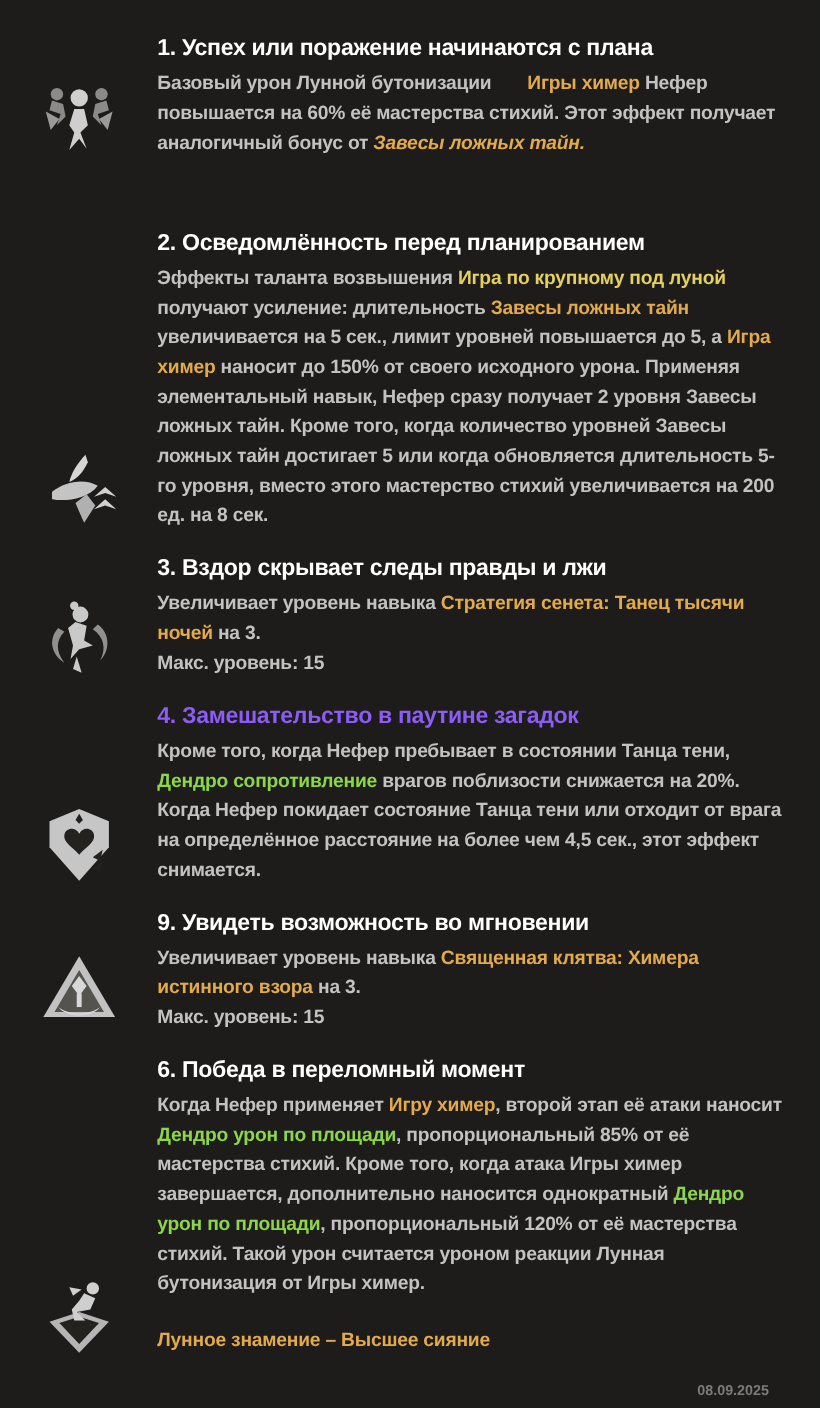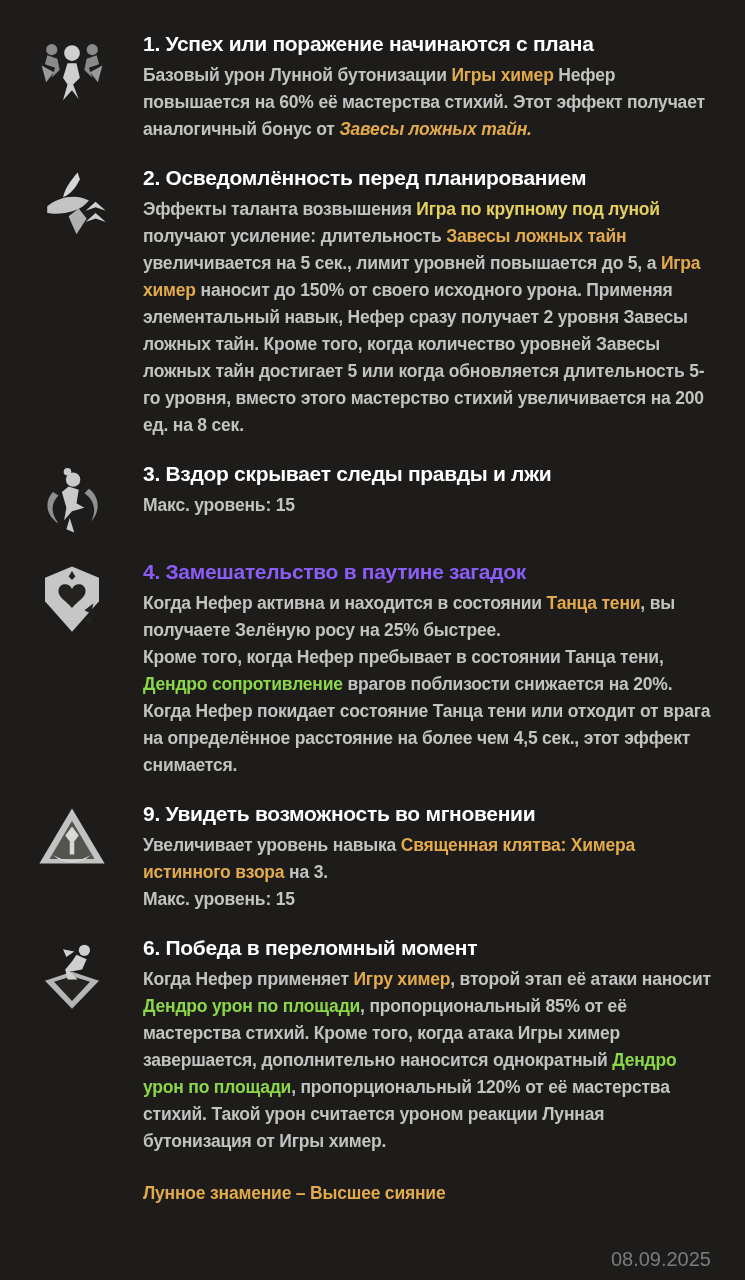--- a/index.html
+++ b/index.html
@@ -4,21 +4,21 @@
 <style>
   html, body { margin: 0; padding: 0; }
   body {
     width: 745px; height: 1280px;
     background: #1d1c1a;
     font-family: "Liberation Sans", sans-serif;
     overflow: hidden;
     position: relative;
   }
   .page { box-sizing: border-box; width: 745px; height: 1280px; padding: 30px 34px 0 0; overflow: hidden; }
-  .constellation { display: flex; margin-bottom: 21px; }
+  .constellation { display: flex; margin-bottom: 21px; align-items: flex-end; }
   .icon-col { flex: 0 0 143px; width: 143px; display: flex; justify-content: center; align-items: flex-start; padding-top: 5px; }
   .icon svg { width: 72px; height: 72px; display: block; }
   .content { flex: 1; min-width: 0; }
   h2 {
     margin: 0 0 5px 0;
     color: #ffffff;
     font-size: 21px;
     line-height: 27px;
     font-weight: 700;
     letter-spacing: -0.3px;
@@ -27,25 +27,25 @@
     margin: 0;
     color: #c2c2c1;
     font-size: 17.5px;
     line-height: 27px;
     font-weight: 700;
     letter-spacing: -0.2px;
   }
   .body p.gap { margin-top: 25px; }
   .date-stamp {
     position: absolute;
-    right: 34px;
+    right: 46px;
     bottom: 9px;
     color: #7b7b7b;
-    font-size: 20px;
-    font-weight: 400;
+    font-size: 13px;
+    font-weight: 700;
   }
 </style>
 </head>
 <body style="background: rgb(29, 28, 26);">
 
 <div class="page">
 
   <section class="constellation">
     <div class="icon-col">
       <span class="icon">
@@ -57,39 +57,39 @@
           <path d="M5 27 l11 6 -7 9 z" fill="#9a9a9a"></path>
           <path d="M59 27 l-11 6 7 9 z" fill="#9a9a9a"></path>
           <circle cx="32" cy="16" r="7" fill="#cfcfcf"></circle>
           <path d="M28 25 h8 l3 13 -6 6 5 13 -6 -8 -8 9 4 -14 -4 -6 z" fill="#cfcfcf"></path>
         </svg>
       </span>
     </div>
     <div class="content">
       <h2 style="color: rgb(255, 255, 255);">1. Успех или поражение начинаются с плана</h2>
       <div class="body">
-          <p><span>Базовый урон Лунной бутонизации </span><span style="color: rgb(227, 170, 76);">Игры химер</span><span> Нефер повышается на 60% её мастерства стихий. Этот эффект получает аналогичный бонус от </span><span style="color: rgb(227, 170, 76); font-style: italic;">Завесы ложных тайн.</span></p>
+          <p><span>Базовый урон Лунной бутонизации </span><span style="color: rgb(227, 170, 76); margin-left: 28px;">Игры химер</span><span> Нефер повышается на 60% её мастерства стихий. Этот эффект получает аналогичный бонус от </span><span style="color: rgb(227, 170, 76); font-style: italic;">Завесы ложных тайн.</span></p>
         </div>
     </div>
   </section>
 
   <section class="constellation">
     <div class="icon-col">
       <span class="icon">
         <svg viewBox="0 0 64 64">
           <path d="M37 3 C30 11 26 17 24 25 C31 22 35 17 39 9 Z" fill="#d6d6d6"></path>
           <path d="M10 33 C21 24 37 22 47 28 C39 39 20 41 10 39 Z" fill="#c4c4c4"></path>
           <path d="M29 42 l9 -7 7 9 -9 14 -4 -9 z" fill="#b0b0b0"></path>
           <path d="M44 37 l9 -8 9 8 -9 -3 z" fill="#d0d0d0"></path>
           <path d="M44 47 l9 -8 9 8 -9 -3 z" fill="#d0d0d0"></path>
         </svg>
       </span>
     </div>
     <div class="content">
-      <h2 style="color: rgb(255, 255, 255);">2. Осведомлённость перед планированием</h2>
+      <h2 style="color: rgb(255, 255, 255); margin-top: 43px;">2. Осведомлённость перед планированием</h2>
       <div class="body">
           <p><span>Эффекты таланта возвышения </span><span style="color: rgb(229, 208, 94);">Игра по крупному под луной</span><span> получают усиление: длительность </span><span style="color: rgb(227, 170, 76);">Завесы ложных тайн</span><span> увеличивается на 5 сек., лимит уровней повышается до 5, а </span><span style="color: rgb(227, 170, 76);">Игра химер</span><span> наносит до 150% от своего исходного урона. Применяя элементальный навык, Нефер сразу получает 2 уровня Завесы ложных тайн. Кроме того, когда количество уровней Завесы ложных тайн достигает 5 или когда обновляется длительность 5-го уровня, вместо этого мастерство стихий увеличивается на 200 ед. на 8 сек.</span></p>
         </div>
     </div>
   </section>
 
   <section class="constellation">
     <div class="icon-col">
       <span class="icon">
         <svg viewBox="0 0 64 64">
@@ -98,41 +98,41 @@
           <circle cx="28" cy="6" r="3.4" fill="#c9c9c9"></circle>
           <circle cx="33" cy="13" r="6.4" fill="#c9c9c9"></circle>
           <path d="M29 19 l9 3 -2 12 7 4 -11 3 -7 8 2 -11 -4 -14 z" fill="#c9c9c9"></path>
           <path d="M30 47 l4 13 -7 -3 z" fill="#c9c9c9"></path>
         </svg>
       </span>
     </div>
     <div class="content">
       <h2 style="color: rgb(255, 255, 255);">3. Вздор скрывает следы правды и лжи</h2>
       <div class="body">
+          <p><span>Увеличивает уровень навыка </span><span style="color: rgb(227, 170, 76);">Стратегия сенета: Танец тысячи ночей</span><span> на 3.</span></p>
           <p><span>Макс. уровень: 15</span></p>
         </div>
     </div>
   </section>
 
   <section class="constellation">
     <div class="icon-col">
       <span class="icon">
         <svg viewBox="0 0 64 64">
           <path d="M32 3 L56 13 V34 L32 61 L8 34 V13 Z" fill="#c6c6c6"></path>
           <path d="M29 12 l3 -5 3 5 -3 3 z" fill="#23221f"></path>
           <path d="M32 23 C29 17 21 18 20 24 C19 30 27 34 32 40 C37 34 45 30 44 24 C43 18 35 17 32 23 Z" fill="#23221f"></path>
           <path d="M43 42 l8 -6 -2 9 z" fill="#23221f"></path>
           <path d="M43 51 l8 -6 -2 9 z" fill="#23221f"></path>
         </svg>
       </span>
     </div>
     <div class="content">
       <h2 style="color: #8b5cf6;">4. Замешательство в паутине загадок</h2>
       <div class="body">
-          <p><span>Когда Нефер активна и находится в состоянии </span><span style="color: rgb(227, 170, 76);">Танца тени</span><span>, вы получаете Зелёную росу на 25% быстрее.</span></p>
           <p><span>Кроме того, когда Нефер пребывает в состоянии Танца тени, </span><span style="color: rgb(140, 214, 73);">Дендро сопротивление</span><span> врагов поблизости снижается на 20%.</span></p>
           <p><span>Когда Нефер покидает состояние Танца тени или отходит от врага на определённое расстояние на более чем 4,5 сек., этот эффект снимается.</span></p>
         </div>
     </div>
   </section>
 
   <section class="constellation">
     <div class="icon-col">
       <span class="icon">
         <svg viewBox="0 0 64 64">

